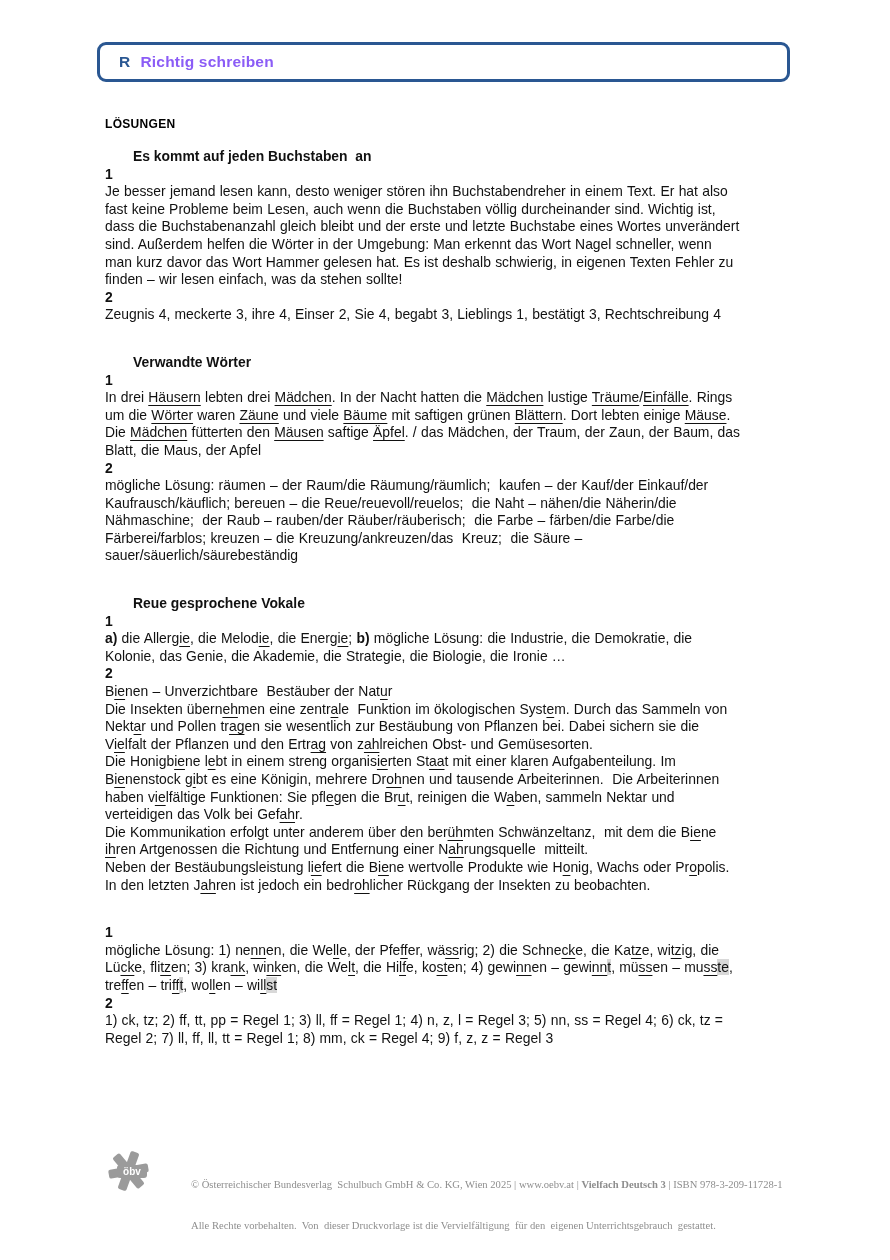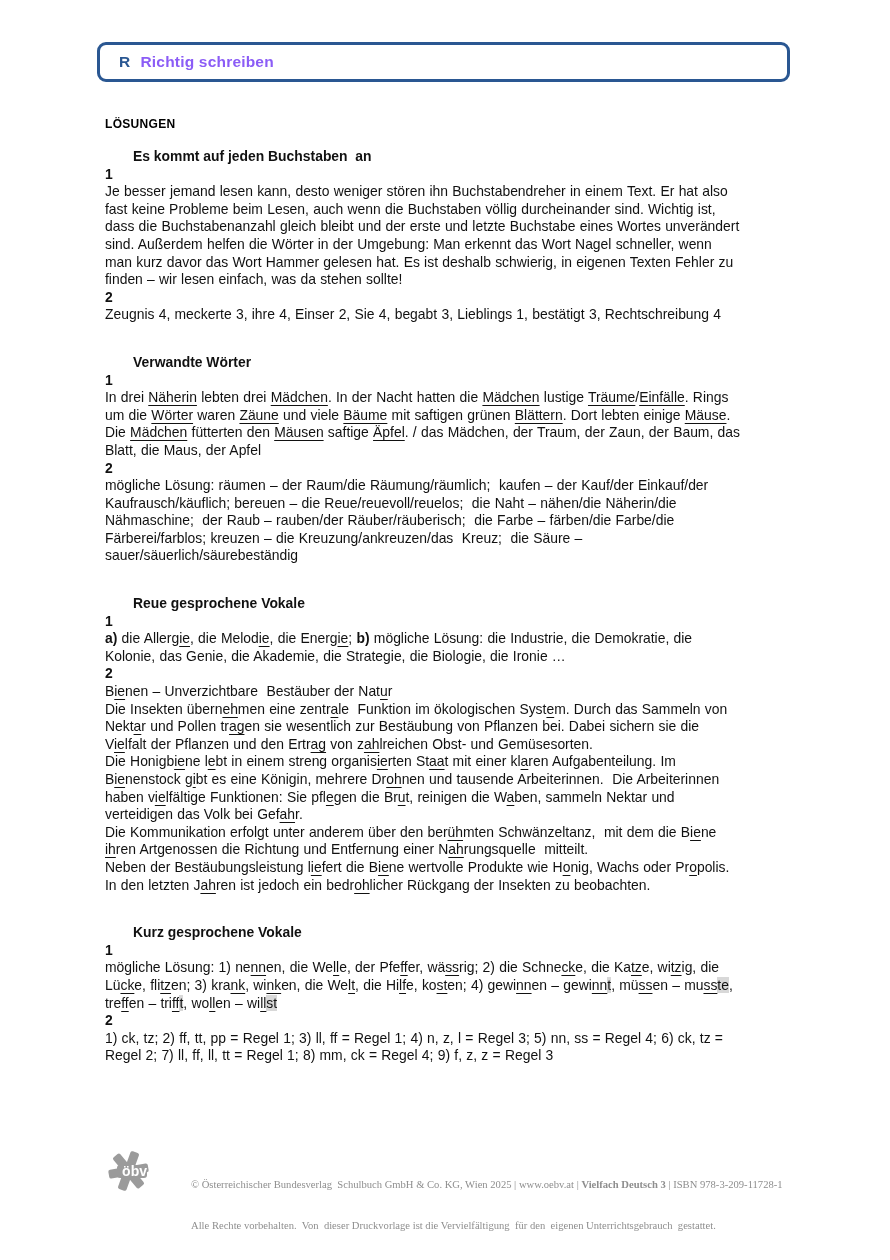--- a/index.html
+++ b/index.html
@@ -43,21 +43,21 @@
     font-size:10.6px;line-height:13.6px;color:#8e8e8e;white-space:pre-wrap;
   }
   .footer-text strong{font-weight:bold;color:#8e8e8e;}
   .logo{position:absolute;left:102px;top:2px;width:52px;height:52px;}
   .logo .arm{
     position:absolute;left:22px;top:6px;width:9px;height:40px;border-radius:2px;
     background:#9b9b9b;transform-origin:50% 50%;
   }
   .logo .obv-box{
     position:absolute;left:15px;top:20px;width:30px;height:13px;border-radius:3px;
-    background:#9b9b9b;color:#ffffff;font-size:14px;font-weight:bold;text-align:right;
+    background:#9b9b9b;color:#ffffff;font-size:10px;font-weight:bold;text-align:center;
     line-height:13px;font-family:"Liberation Sans",sans-serif;
   }
 </style>
 </head>
 <body>
 
 <div class="page">
 
   <div class="chapter-box">
     <span class="tag">R</span>
@@ -75,21 +75,21 @@
 dass die Buchstabenanzahl gleich bleibt und der erste und letzte Buchstabe eines Wortes unverändert
 sind. Außerdem helfen die Wörter in der Umgebung: Man erkennt das Wort Nagel schneller, wenn
 man kurz davor das Wort Hammer gelesen hat. Es ist deshalb schwierig, in eigenen Texten Fehler zu
 finden – wir lesen einfach, was da stehen sollte!</div>
         <div class="num">2</div>
         <div class="para">Zeugnis 4, meckerte 3, ihre 4, Einser 2, Sie 4, begabt 3, Lieblings 1, bestätigt 3, Rechtschreibung 4</div>
       </div>
       <div class="section">
         <div class="sec-title">Verwandte Wörter</div>
         <div class="num">1</div>
-        <div class="para">In drei <span class="u">Näherin</span> lebten drei <span class="u">Mädchen</span>. In der Nacht hatten die <span class="u">Mädchen</span> lustige <span class="u">Träume</span>/<span class="u">Einfälle</span>. Rings
+        <div class="para">In drei <span class="u">Häusern</span> lebten drei <span class="u">Mädchen</span>. In der Nacht hatten die <span class="u">Mädchen</span> lustige <span class="u">Träume</span>/<span class="u">Einfälle</span>. Rings
 um die <span class="u">Wörter</span> waren <span class="u">Zäune</span> und viele <span class="u">Bäume</span> mit saftigen grünen <span class="u">Blättern</span>. Dort lebten einige <span class="u">Mäuse</span>.
 Die <span class="u">Mädchen</span> fütterten den <span class="u">Mäusen</span> saftige <span class="u">Äpfel</span>. / das Mädchen, der Traum, der Zaun, der Baum, das
 Blatt, die Maus, der Apfel</div>
         <div class="num">2</div>
         <div class="para">mögliche Lösung: räumen – der Raum/die Räumung/räumlich;  kaufen – der Kauf/der Einkauf/der
 Kaufrausch/käuflich; bereuen – die Reue/reuevoll/reuelos;  die Naht – nähen/die Näherin/die
 Nähmaschine;  der Raub – rauben/der Räuber/räuberisch;  die Farbe – färben/die Farbe/die
 Färberei/farblos; kreuzen – die Kreuzung/ankreuzen/das  Kreuz;  die Säure –
 sauer/säuerlich/säurebeständig</div>
       </div>
@@ -106,21 +106,20 @@
 Die Honigb<span class="u">ie</span>ne l<span class="u">e</span>bt in einem streng organis<span class="u">ie</span>rten St<span class="u">aa</span>t mit einer kl<span class="u">a</span>ren Aufgabenteilung. Im
 B<span class="u">ie</span>nenstock g<span class="u">i</span>bt es eine Königin, mehrere Dr<span class="u">oh</span>nen und tausende Arbeiterinnen.  Die Arbeiterinnen
 haben v<span class="u">ie</span>lfältige Funktionen: Sie pfl<span class="u">e</span>gen die Br<span class="u">u</span>t, reinigen die W<span class="u">a</span>ben, sammeln Nektar und
 verteidigen das Volk bei Gef<span class="u">ah</span>r.
 Die Kommunikation erfolgt unter anderem über den ber<span class="u">üh</span>mten Schwänzeltanz,  mit dem die B<span class="u">ie</span>ne
 <span class="u">ih</span>ren Artgenossen die Richtung und Entfernung einer N<span class="u">ah</span>rungsquelle  mitteilt.
 Neben der Bestäubungsleistung l<span class="u">ie</span>fert die B<span class="u">ie</span>ne wertvolle Produkte wie H<span class="u">o</span>nig, Wachs oder Pr<span class="u">o</span>polis.
 In den letzten J<span class="u">ah</span>ren ist jedoch ein bedr<span class="u">oh</span>licher Rückgang der Insekten zu beobachten.</div>
       </div>
       <div class="section">
-        <div class="sec-title">Kurz gesprochene Vokale</div>
         <div class="num">1</div>
         <div class="para">mögliche Lösung: 1) ne<span class="u">nn</span>en, die We<span class="u">ll</span>e, der Pfe<span class="u">ff</span>er, wä<span class="u">ss</span>rig; 2) die Schne<span class="u">ck</span>e, die Ka<span class="u">tz</span>e, wi<span class="u">tz</span>ig, die
 Lü<span class="u">ck</span>e, fli<span class="u">tz</span>en; 3) kra<span class="u">nk</span>, wi<span class="u">nk</span>en, die We<span class="u">lt</span>, die Hi<span class="u">lf</span>e, ko<span class="u">st</span>en; 4) gewi<span class="u">nn</span>en – gewi<span class="u">nn</span><span class="hl">t</span>, mü<span class="u">ss</span>en – mu<span class="u">ss</span><span class="hl">te</span>,
 tre<span class="u">ff</span>en – tri<span class="u">ff</span><span class="hl">t</span>, wo<span class="u">ll</span>en – wi<span class="u">ll</span><span class="hl">st</span></div>
         <div class="num">2</div>
         <div class="para">1) ck, tz; 2) ff, tt, pp = Regel 1; 3) ll, ff = Regel 1; 4) n, z, l = Regel 3; 5) nn, ss = Regel 4; 6) ck, tz =
 Regel 2; 7) ll, ff, ll, tt = Regel 1; 8) mm, ck = Regel 4; 9) f, z, z = Regel 3</div>
       </div>
     </div>
 

